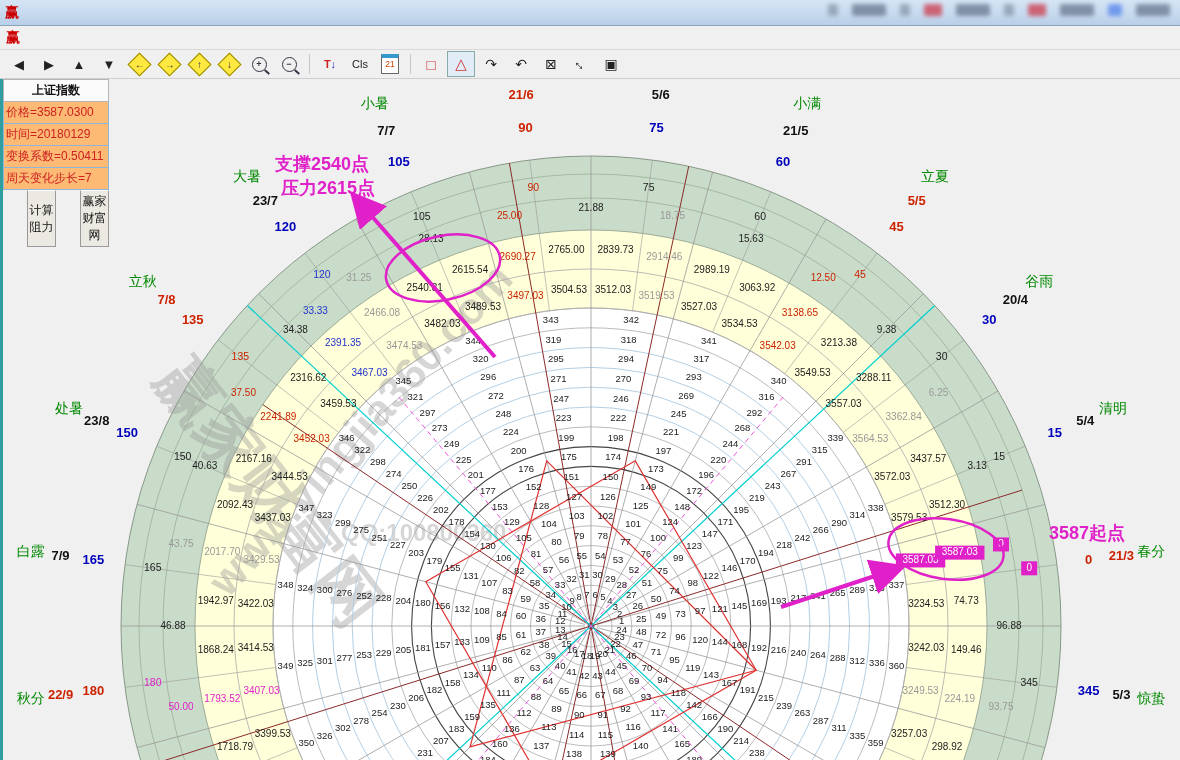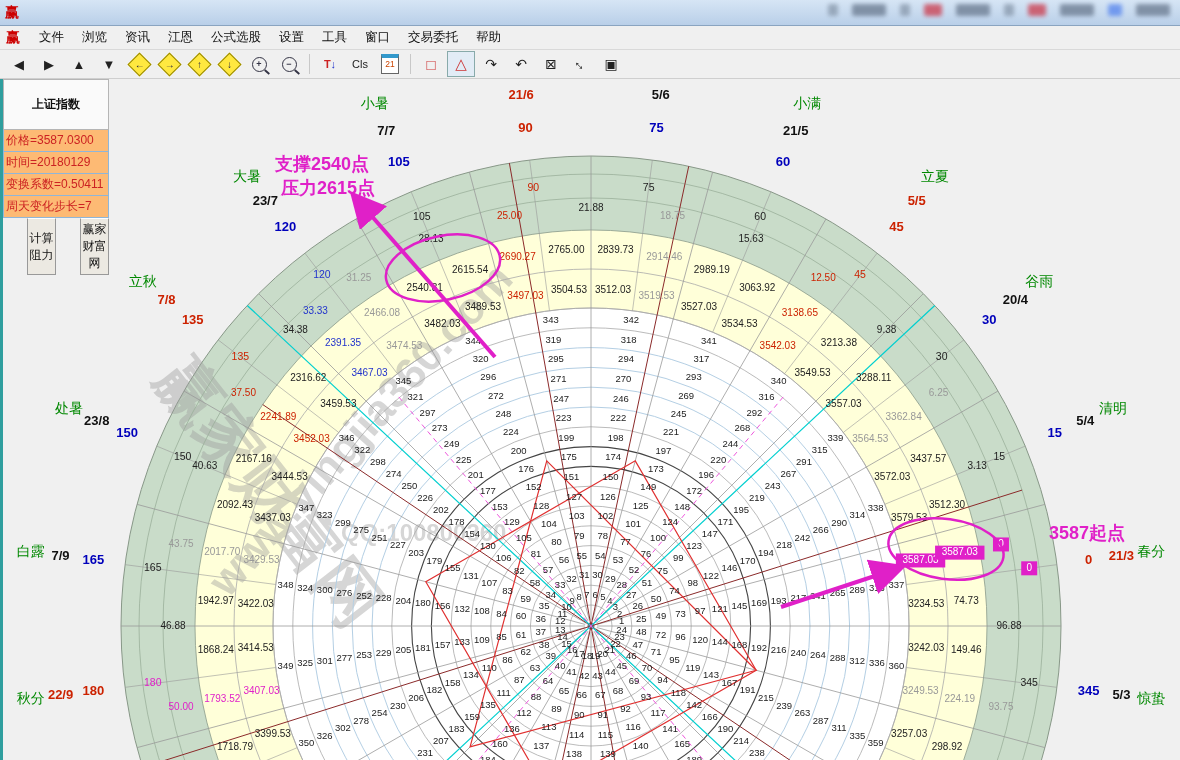--- a/index.html
+++ b/index.html
@@ -41,21 +41,21 @@
   .tb .tdown span{color:#23c;}
   .tb .cls{font-size:11px;color:#222;}
   .sep{width:1px;height:20px;background:#c8c8c8;margin:0 5px;}
   
   .chart{position:relative;width:1180px;height:684px;background:#f0f0f0;
      border-left:3px solid #2f9e9e;}
   .chart svg{display:block;}
   
   .panel{position:absolute;left:0;top:0;width:106px;font-size:12px;z-index:5;}
   .panel .hd{background:#fafafa;border:1px solid #b5b5b5;text-align:center;
-     padding:16px 0;color:#111;font-weight:bold;}
+     padding:2px 0;color:#111;font-weight:bold;}
   .panel .row{background:#fdba74;border:1px solid #8fb6d9;border-top:none;
      color:#c22;padding:2px 2px;white-space:nowrap;overflow:hidden;}
   .panel .btns{display:flex;}
   .panel button{flex:1;font-size:12px;padding:2px 0;background:#ece9e2;
      border:1px solid #999;border-top:1px solid #fff;color:#111;cursor:pointer;margin-left:24px;}
 </style>
 </head>
 <body>
 
 <div class="titlebar">
@@ -69,21 +69,20 @@
       <i class="s"></i>
       <i class="r"></i>
       <i></i>
       <i class="b"></i>
       <i></i>
   </div>
 </div>
 
 <div class="menubar">
   <span class="logo">赢</span>
-  <span id="menu-items"><span class="mi">文件</span><span class="mi">浏览</span><span class="mi">资讯</span><span class="mi">江恩</span><span class="mi">公式选股</span><span class="mi">设置</span><span class="mi">工具</span><span class="mi">窗口</span><span class="mi">交易委托</span><span class="mi">帮助</span></span>
 </div>
 
 <div class="toolbar" id="toolbar">
     <div class="tb">
       <span class="tri">◀</span>
     </div>
     <div class="tb">
       <span class="tri">▶</span>
     </div>
     <div class="tb">

